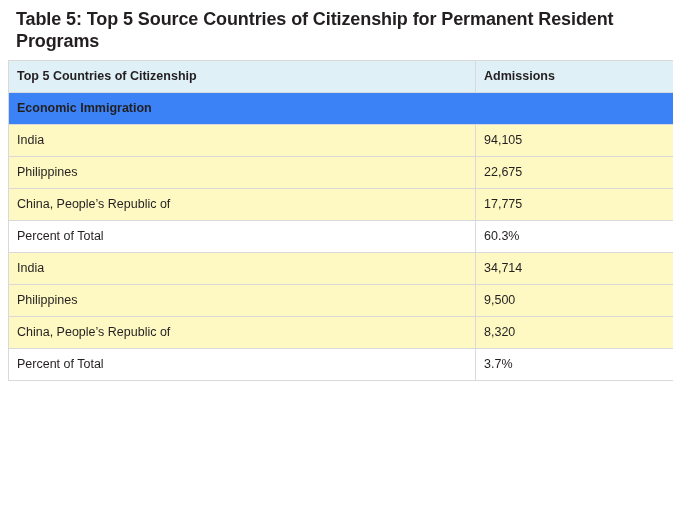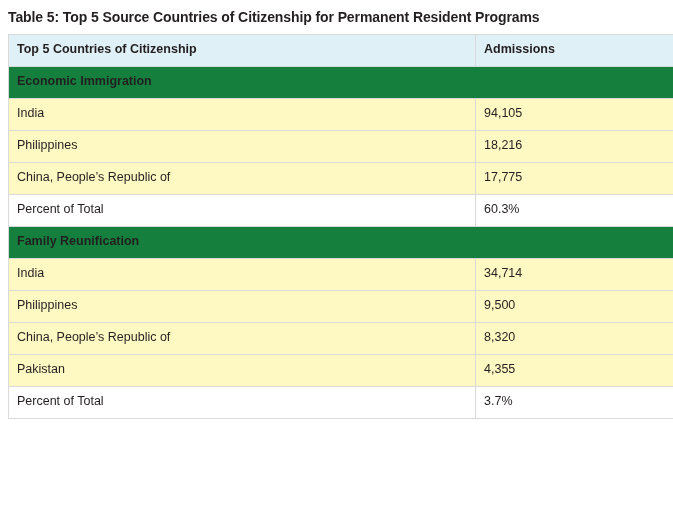--- a/index.html
+++ b/index.html
@@ -15,24 +15,24 @@
     overflow: hidden;
   }
   .page {
     width: 673px;
     height: 525px;
     position: relative;
     box-sizing: border-box;
     padding: 0;
   }
   .table-title {
-    font-size: 14px;
+    font-size: 18px;
     font-weight: bold;
     color: #231f20;
-    padding: 9px 8px 8px 8px;
+    padding: 9px 8px 8px 16px;
     letter-spacing: -0.1px;
     line-height: 1.2;
   }
   table.data-table {
     border-collapse: collapse;
     width: 665px;
     margin: 0 0 0 8px;
     table-layout: fixed;
     font-size: 12.5px;
   }
@@ -49,21 +49,21 @@
     height: 17px;
     margin-top: 32px;
   }
   thead th {
     background: #dff0f7;
     font-weight: bold;
     color: #231f20;
     font-size: 12.5px;
   }
   tr.section-row td {
-    background: #15803d;
+    background: #3b82f6;
     font-weight: bold;
     color: #231f20;
   }
   tr.total-row td {
     font-weight: normal;
   }
   tr.data-row td {
     background: #fef9c3;
     font-weight: normal;
   }
@@ -91,52 +91,45 @@
       <tr class="section-row">
         <td colspan="2">Economic Immigration</td>
       </tr>
 
       <tr class="data-row">
         <td>India</td>
         <td>94,105</td>
       </tr>
       <tr class="data-row">
         <td>Philippines</td>
-        <td>18,216</td>
+        <td>22,675</td>
       </tr>
       <tr class="data-row">
         <td>China, People’s Republic of</td>
         <td>17,775</td>
       </tr>
 
       <tr class="total-row">
         <td>Percent of Total</td>
         <td>60.3%</td>
       </tr>
 
-      <tr class="section-row">
-        <td colspan="2">Family Reunification</td>
-      </tr>
 
       <tr class="data-row">
         <td>India</td>
         <td>34,714</td>
       </tr>
       <tr class="data-row">
         <td>Philippines</td>
         <td>9,500</td>
       </tr>
       <tr class="data-row">
         <td>China, People’s Republic of</td>
         <td>8,320</td>
       </tr>
-      <tr class="data-row">
-        <td>Pakistan</td>
-        <td>4,355</td>
-      </tr>
 
       <tr class="total-row">
         <td>Percent of Total</td>
         <td>3.7%</td>
       </tr>
 
     </tbody>
   </table>
 </div>
 

